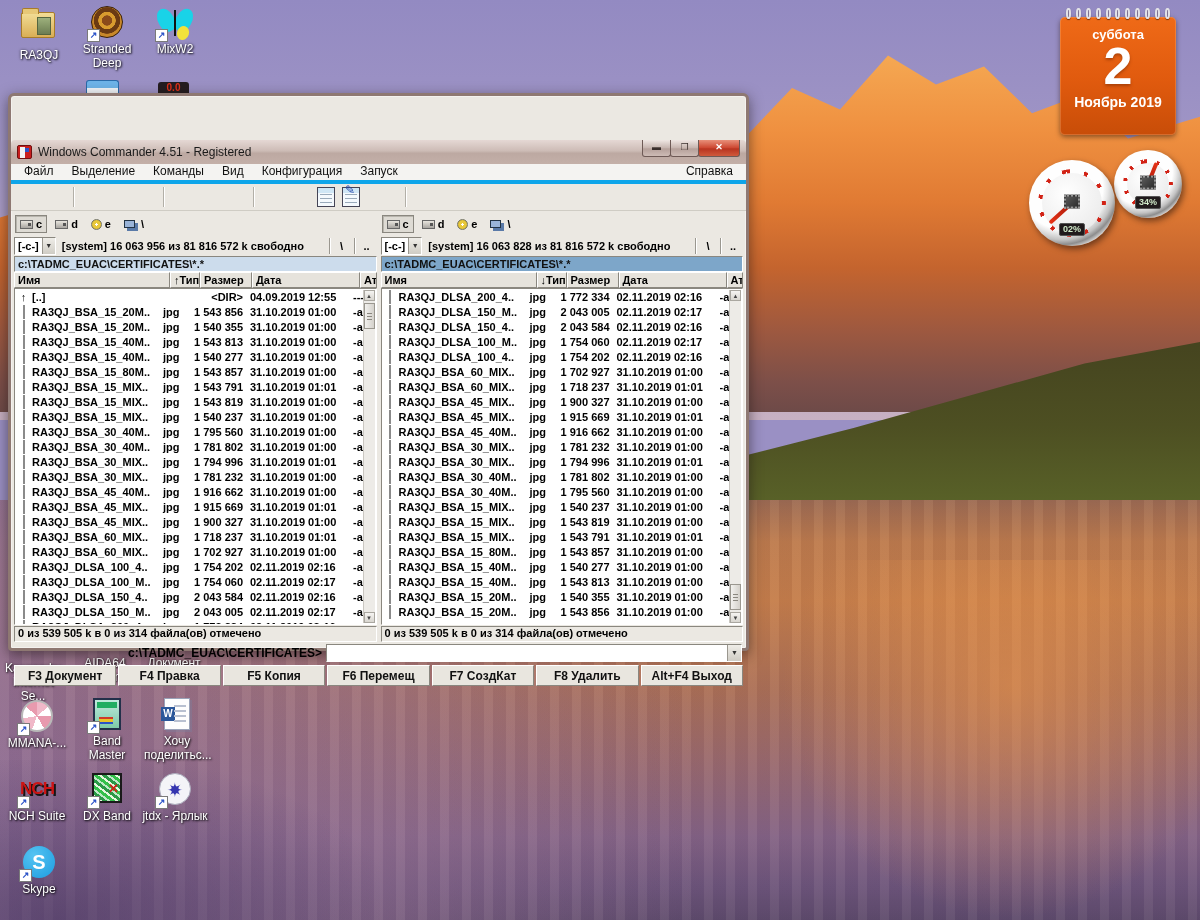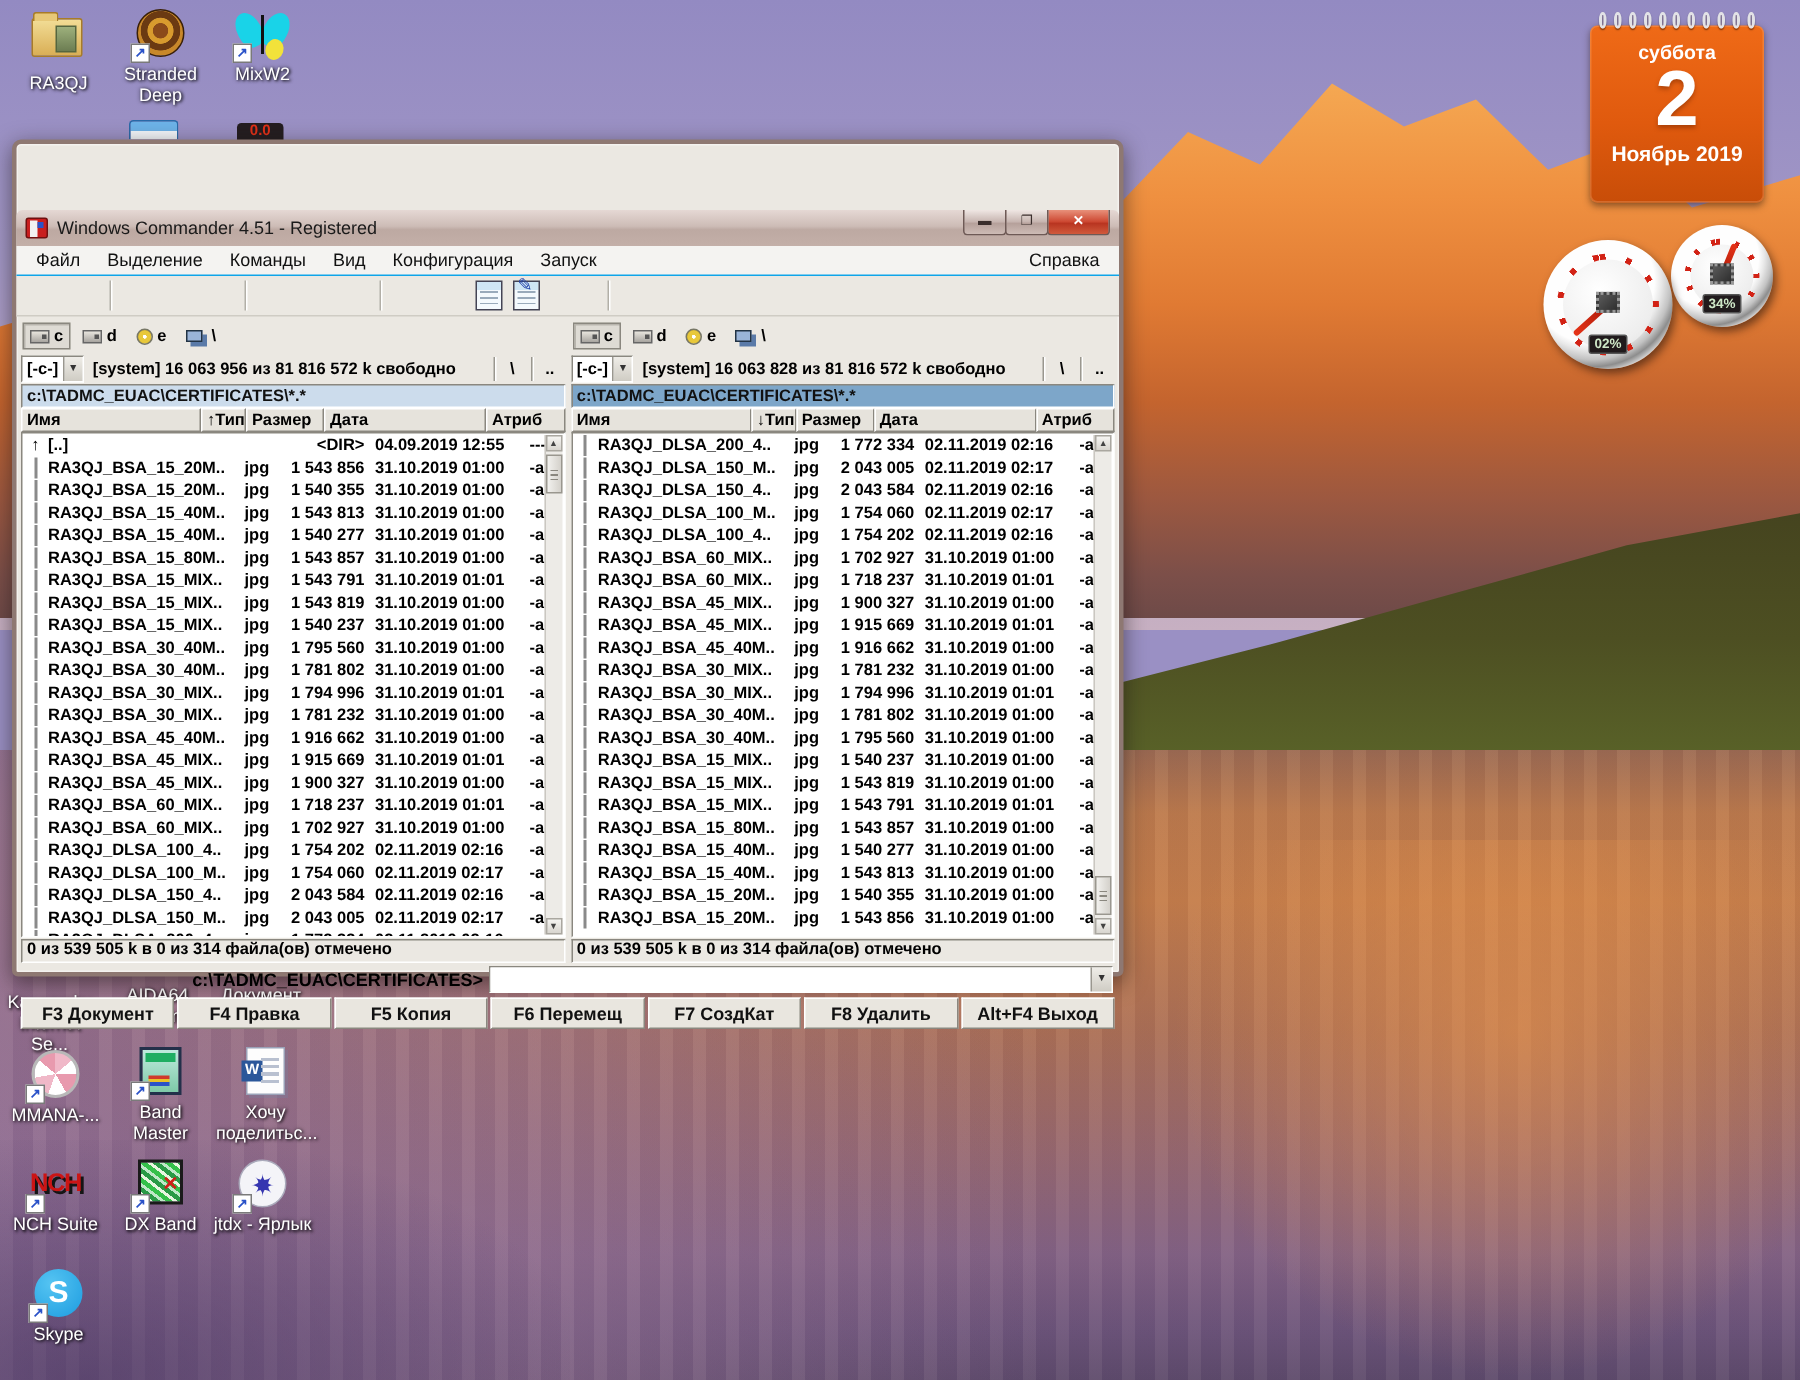--- a/index.html
+++ b/index.html
@@ -102,21 +102,21 @@
     background:linear-gradient(180deg,#e5d8d4 0%,#cdbcb6 45%,#bda9a2 55%,#c3afa8 100%);
     border-radius:4px 4px 0 0; position:relative;margin-top:44px; }
   .app-icon { width:15px; height:14px; background:#c81e1e; border:1px solid #701010; border-radius:2px; position:relative; margin-right:6px; }
   .app-icon::before { content:""; position:absolute; left:2px; top:1px; width:5px; height:11px; background:#f2f2f2; }
   .app-icon::after { content:""; position:absolute; right:2px; top:2px; width:4px; height:4px; background:#2a52c8; }
   .title-text { font-size:12px; color:#1a1a1a; }
   .winbtns { position:absolute; right:6px; top:0; display:flex; }
   .wbtn { width:29px; height:17px; border:1px solid #6e5a56; border-top:none; border-radius:0 0 3px 3px; margin-left:-1px;
     background:linear-gradient(180deg,#efe6e3,#c6b4af 50%,#b5a09a 55%,#cdbbb5); color:#3a2e2c; font-size:9px; line-height:15px; text-align:center; }
   .wbtn.close { width:42px; background:linear-gradient(180deg,#e8907a,#cc4630 50%,#b83420 55%,#d05a3c); color:#fff; font-weight:bold; }
-  .menubar { height:20px; background:#f4f3f1; border-bottom:1px solid #0ea5e9; display:flex; align-items:flex-start; font-size:12px; color:#111; padding:0 4px; }
+  .menubar { height:20px; background:#f4f3f1; border-bottom:4px solid #0ea5e9; display:flex; align-items:flex-end; font-size:12px; color:#111; padding:0 4px; }
   .menubar span { padding:2px 9px; }
   .menubar .mright { margin-left:auto; }
   .toolbar { height:27px; background:#ebe8e2; border-bottom:1px solid #cfccc4; position:relative; }
   .tsep { position:absolute; top:3px; width:1px; height:20px; background:#b2afa7; box-shadow:1px 0 0 #fff; }
   .ticon { position:absolute; top:3px; width:18px; height:20px; border:1px solid #445; background:
     linear-gradient(180deg,#cfe6f5 0 30%,#f4f9fd 30% 100%); }
   .ticon i { position:absolute; left:2px; right:2px; top:6px; height:10px;
     background:repeating-linear-gradient(180deg,#9ab 0 1px,transparent 1px 4px); }
   .ticon .pen { position:absolute; right:-4px; top:-5px; font-size:12px; color:#2244aa; font-style:normal; background:none; height:auto; }
 
@@ -133,21 +133,21 @@
   .drvcombo { height:18px; display:flex; align-items:center; border:1px solid; border-color:#8a877f #fff #fff #8a877f; background:#fff; font-size:11px; font-weight:bold; padding-left:3px; }
   .dda { width:13px; height:16px; margin-left:3px; background:linear-gradient(180deg,#efede8,#cfccc4); border-left:1px solid #9a978f; font-size:7px; line-height:16px; text-align:center; color:#333; }
   .freetext { flex:1; font-size:11px; font-weight:bold; white-space:nowrap; overflow:hidden; padding-left:4px; }
   .vsep { width:1px; height:16px; background:#9a978f; box-shadow:1px 0 0 #fff; }
   .flatbtn { width:20px; height:18px; background:#ebe8e2; border:none; font-size:11px; font-weight:bold; }
   .pathrow { height:16px; font-size:11px; font-weight:bold; color:#111; padding:1px 3px; white-space:nowrap; overflow:hidden;
     background:#ccdcec; border:1px solid; border-color:#8a877f #fff #fff #8a877f; }
   .pathrow.active { background:#7da6c9; }
   .headrow { height:16px; display:flex; }
   .hcell { border:1px solid; border-color:#fff #8a877f #8a877f #fff; background:#e6e3dc; font-size:11px; font-weight:bold; padding:0 3px; white-space:nowrap; overflow:hidden; line-height:14px; }
-  .h-name { width:120px; } .h-type { width:30px; } .h-size { width:52px; } .h-date { width:108px; } .h-attr { flex:1; min-width:0; }
+  .h-name { width:156px; } .h-type { width:30px; } .h-size { width:52px; } .h-date { width:108px; } .h-attr { flex:1; min-width:0; }
   .flist { position:relative; height:337px; background:#fff; border:1px solid; border-color:#8a877f #fff #fff #8a877f; overflow:hidden; }
   .frow { display:flex; height:15px; align-items:center; font-size:11px; font-weight:bold; white-space:nowrap; }
   .fic { width:17px; text-align:center; flex:0 0 17px; }
   .picico { width:12px; height:11px; margin:0 auto; border:1px solid #8a8a8a;
     background:linear-gradient(180deg,#a8d8f2 0 55%,#2e8a8a 55% 100%); }
   .dirico { font-size:11px; line-height:11px; }
   .fn { width:131px; flex:0 0 131px; overflow:hidden; }
   .ft { width:30px; flex:0 0 30px; }
   .fs { width:52px; flex:0 0 52px; text-align:right; padding-right:2px; }
   .fd { width:108px; flex:0 0 108px; padding-left:5px; }

